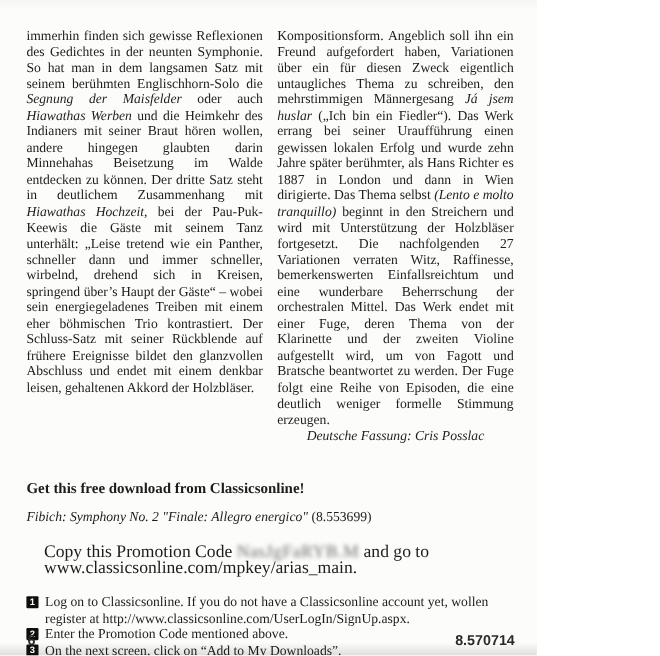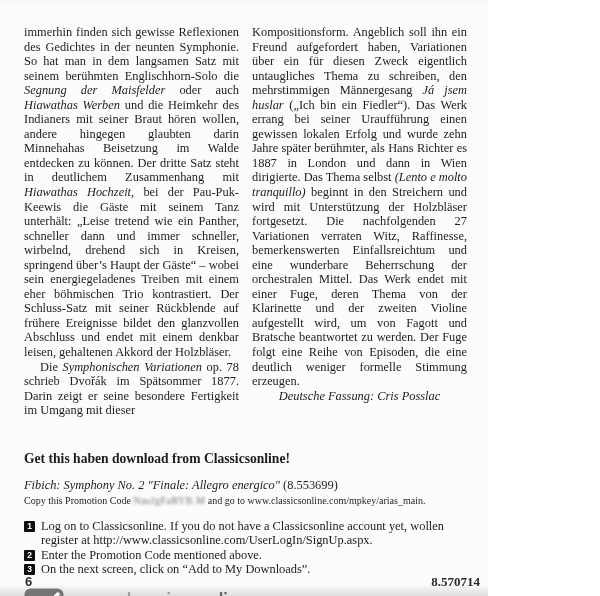--- a/index.html
+++ b/index.html
@@ -24,21 +24,21 @@
   .indent{text-indent:16px;}
   .sig-name{font-weight:bold;text-align:right;}
   .sig-trans{font-style:italic;text-align:center;}
   .run-i{font-style:italic;}
   .run-r{filter:blur(1.8px);color:#6d6d6d;letter-spacing:.5px;}
   .promo-heading{
     margin:33px 0 0 0;
     font-size:13.6px;font-weight:bold;line-height:15px;
   }
   .track-line{margin:12px 0 0 0;font-size:12.4px;line-height:15px;}
-  .code-line{margin:0;font-size:10px;line-height:15px;}
+  .code-line{margin:16px;font-size:16px;line-height:15px;}
   .instr-heading{margin:15px 0 0 0;font-size:12.6px;font-weight:bold;line-height:15px;}
   .steps{margin-top:11px;}
   .step{display:flex;align-items:flex-start;font-size:12.4px;line-height:14.5px;}
   .step-num{
     flex:0 0 auto;
     width:11px;height:11px;margin:2px 6px 0 0;
     background:#0e0e0e;color:#ffffff;
     font-family:"Liberation Sans", sans-serif;
     font-size:8.5px;font-weight:bold;line-height:11px;text-align:center;
     border-radius:1px;
@@ -58,39 +58,38 @@
     font-family:"Liberation Sans", sans-serif;
     font-size:6.6px;font-weight:bold;letter-spacing:.15px;
     color:#9a9a9a;margin-top:1px;
   }
   .footer-num{
     position:absolute;bottom:7px;
     font-family:"Liberation Sans", sans-serif;
     font-size:13px;font-weight:bold;color:#2a2a2a;line-height:15px;
   }
   .footer-left{left:25px;}
-  .footer-right{right:8px;font-family:Liberation Serif, serif;}
+  .footer-right{right:20px;}
 </style>
 </head>
 <body>
 
 <div class="page">
 
   <div class="columns">
     <div class="col">
       <p class="just"><span>immerhin finden sich gewisse Reflexionen des Gedichtes in der neunten Symphonie. So hat man in dem langsamen Satz mit seinem berühmten Englischhorn-Solo die </span><span class="run-i">Segnung der Maisfelder</span><span> oder auch </span><span class="run-i">Hiawathas Werben</span><span> und die Heimkehr des Indianers mit seiner Braut hören wollen, andere hingegen glaubten darin Minnehahas Beisetzung im Walde entdecken zu können. Der dritte Satz steht in deutlichem Zusammenhang mit </span><span class="run-i">Hiawathas Hochzeit</span><span>, bei der Pau-Puk-Keewis die Gäste mit seinem Tanz unterhält: „Leise tretend wie ein Panther, schneller dann und immer schneller, wirbelnd, drehend sich in Kreisen, springend über’s Haupt der Gäste“ – wobei sein energiegeladenes Treiben mit einem eher böhmischen Trio kontrastiert. Der Schluss-Satz mit seiner Rückblende auf frühere Ereignisse bildet den glanzvollen Abschluss und endet mit einem denkbar leisen, gehaltenen Akkord der Holzbläser.</span></p>
-      <p class="just indent"><span>Die </span><span class="run-i">Symphonischen Variationen</span><span> op. 78 schrieb Dvořák im Spätsommer 1877. Darin zeigt er seine besondere Fertigkeit im Umgang mit dieser</span></p>
     </div>
     <div class="col">
       <p class="just"><span>Kompositionsform. Angeblich soll ihn ein Freund aufgefordert haben, Variationen über ein für diesen Zweck eigentlich untaugliches Thema zu schreiben, den mehrstimmigen Männergesang </span><span class="run-i">Já jsem huslar</span><span> („Ich bin ein Fiedler“). Das Werk errang bei seiner Uraufführung einen gewissen lokalen Erfolg und wurde zehn Jahre später berühmter, als Hans Richter es 1887 in London und dann in Wien dirigierte. Das Thema selbst </span><span class="run-i">(Lento e molto tranquillo)</span><span> beginnt in den Streichern und wird mit Unterstützung der Holzbläser fortgesetzt. Die nachfolgenden 27 Variationen verraten Witz, Raffinesse, bemerkenswerten Einfallsreichtum und eine wunderbare Beherrschung der orchestralen Mittel. Das Werk endet mit einer Fuge, deren Thema von der Klarinette und der zweiten Violine aufgestellt wird, um von Fagott und Bratsche beantwortet zu werden. Der Fuge folgt eine Reihe von Episoden, die eine deutlich weniger formelle Stimmung erzeugen.</span></p>
       <p class="sig-trans">Deutsche Fassung: Cris Posslac</p>
     </div>
   </div>
 
-  <h2 class="promo-heading">Get this haben download from Classicsonline!</h2>
+  <h2 class="promo-heading">Get this free download from Classicsonline!</h2>
 
   <p class="track-line"><span class="run-i">Fibich: Symphony No. 2 "Finale: Allegro energico"</span><span> (8.553699)</span></p>
   <p class="code-line"><span>Copy this Promotion Code </span><span class="run-r">NasJgFaRYB.M</span><span> and go to www.classicsonline.com/mpkey/arias_main.</span></p>
 
 
   <div class="steps">
     <div class="step">
       <span class="step-num">1</span>
       <span class="step-text"><span>Log on to Classicsonline. If you do not have a Classicsonline account yet, wollen register at http://www.classicsonline.com/UserLogIn/SignUp.aspx.</span></span>
     </div>

